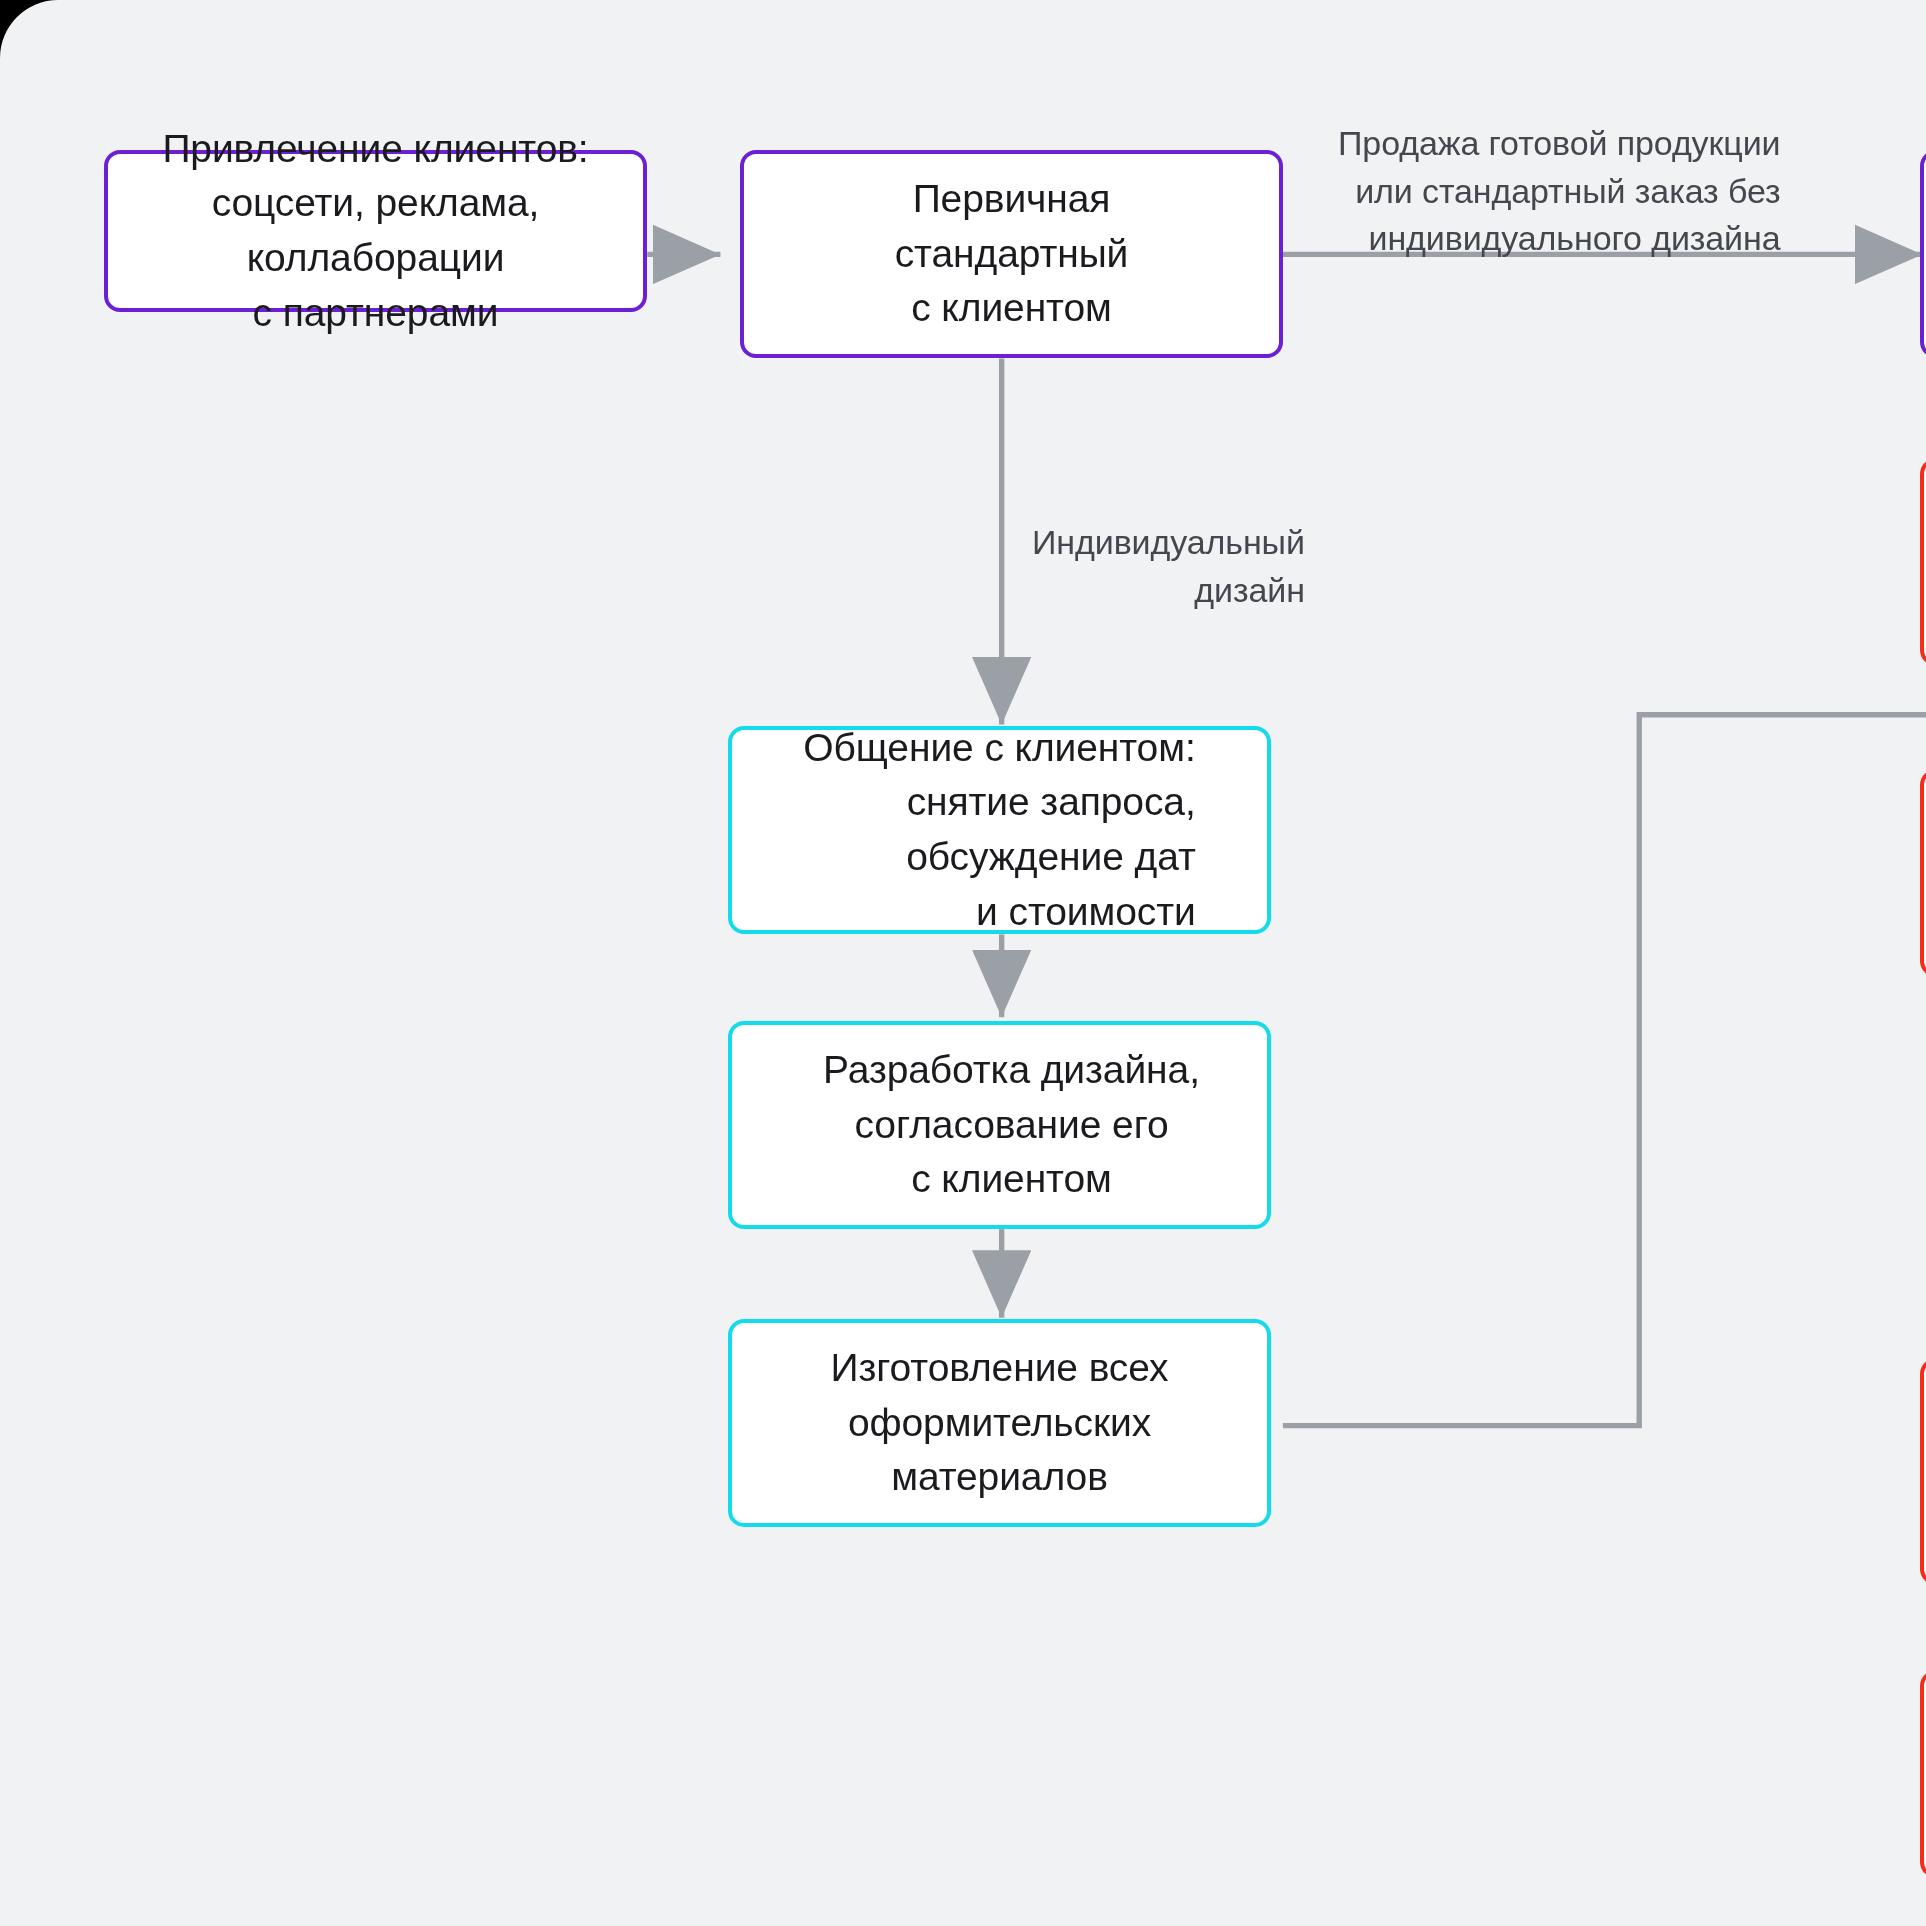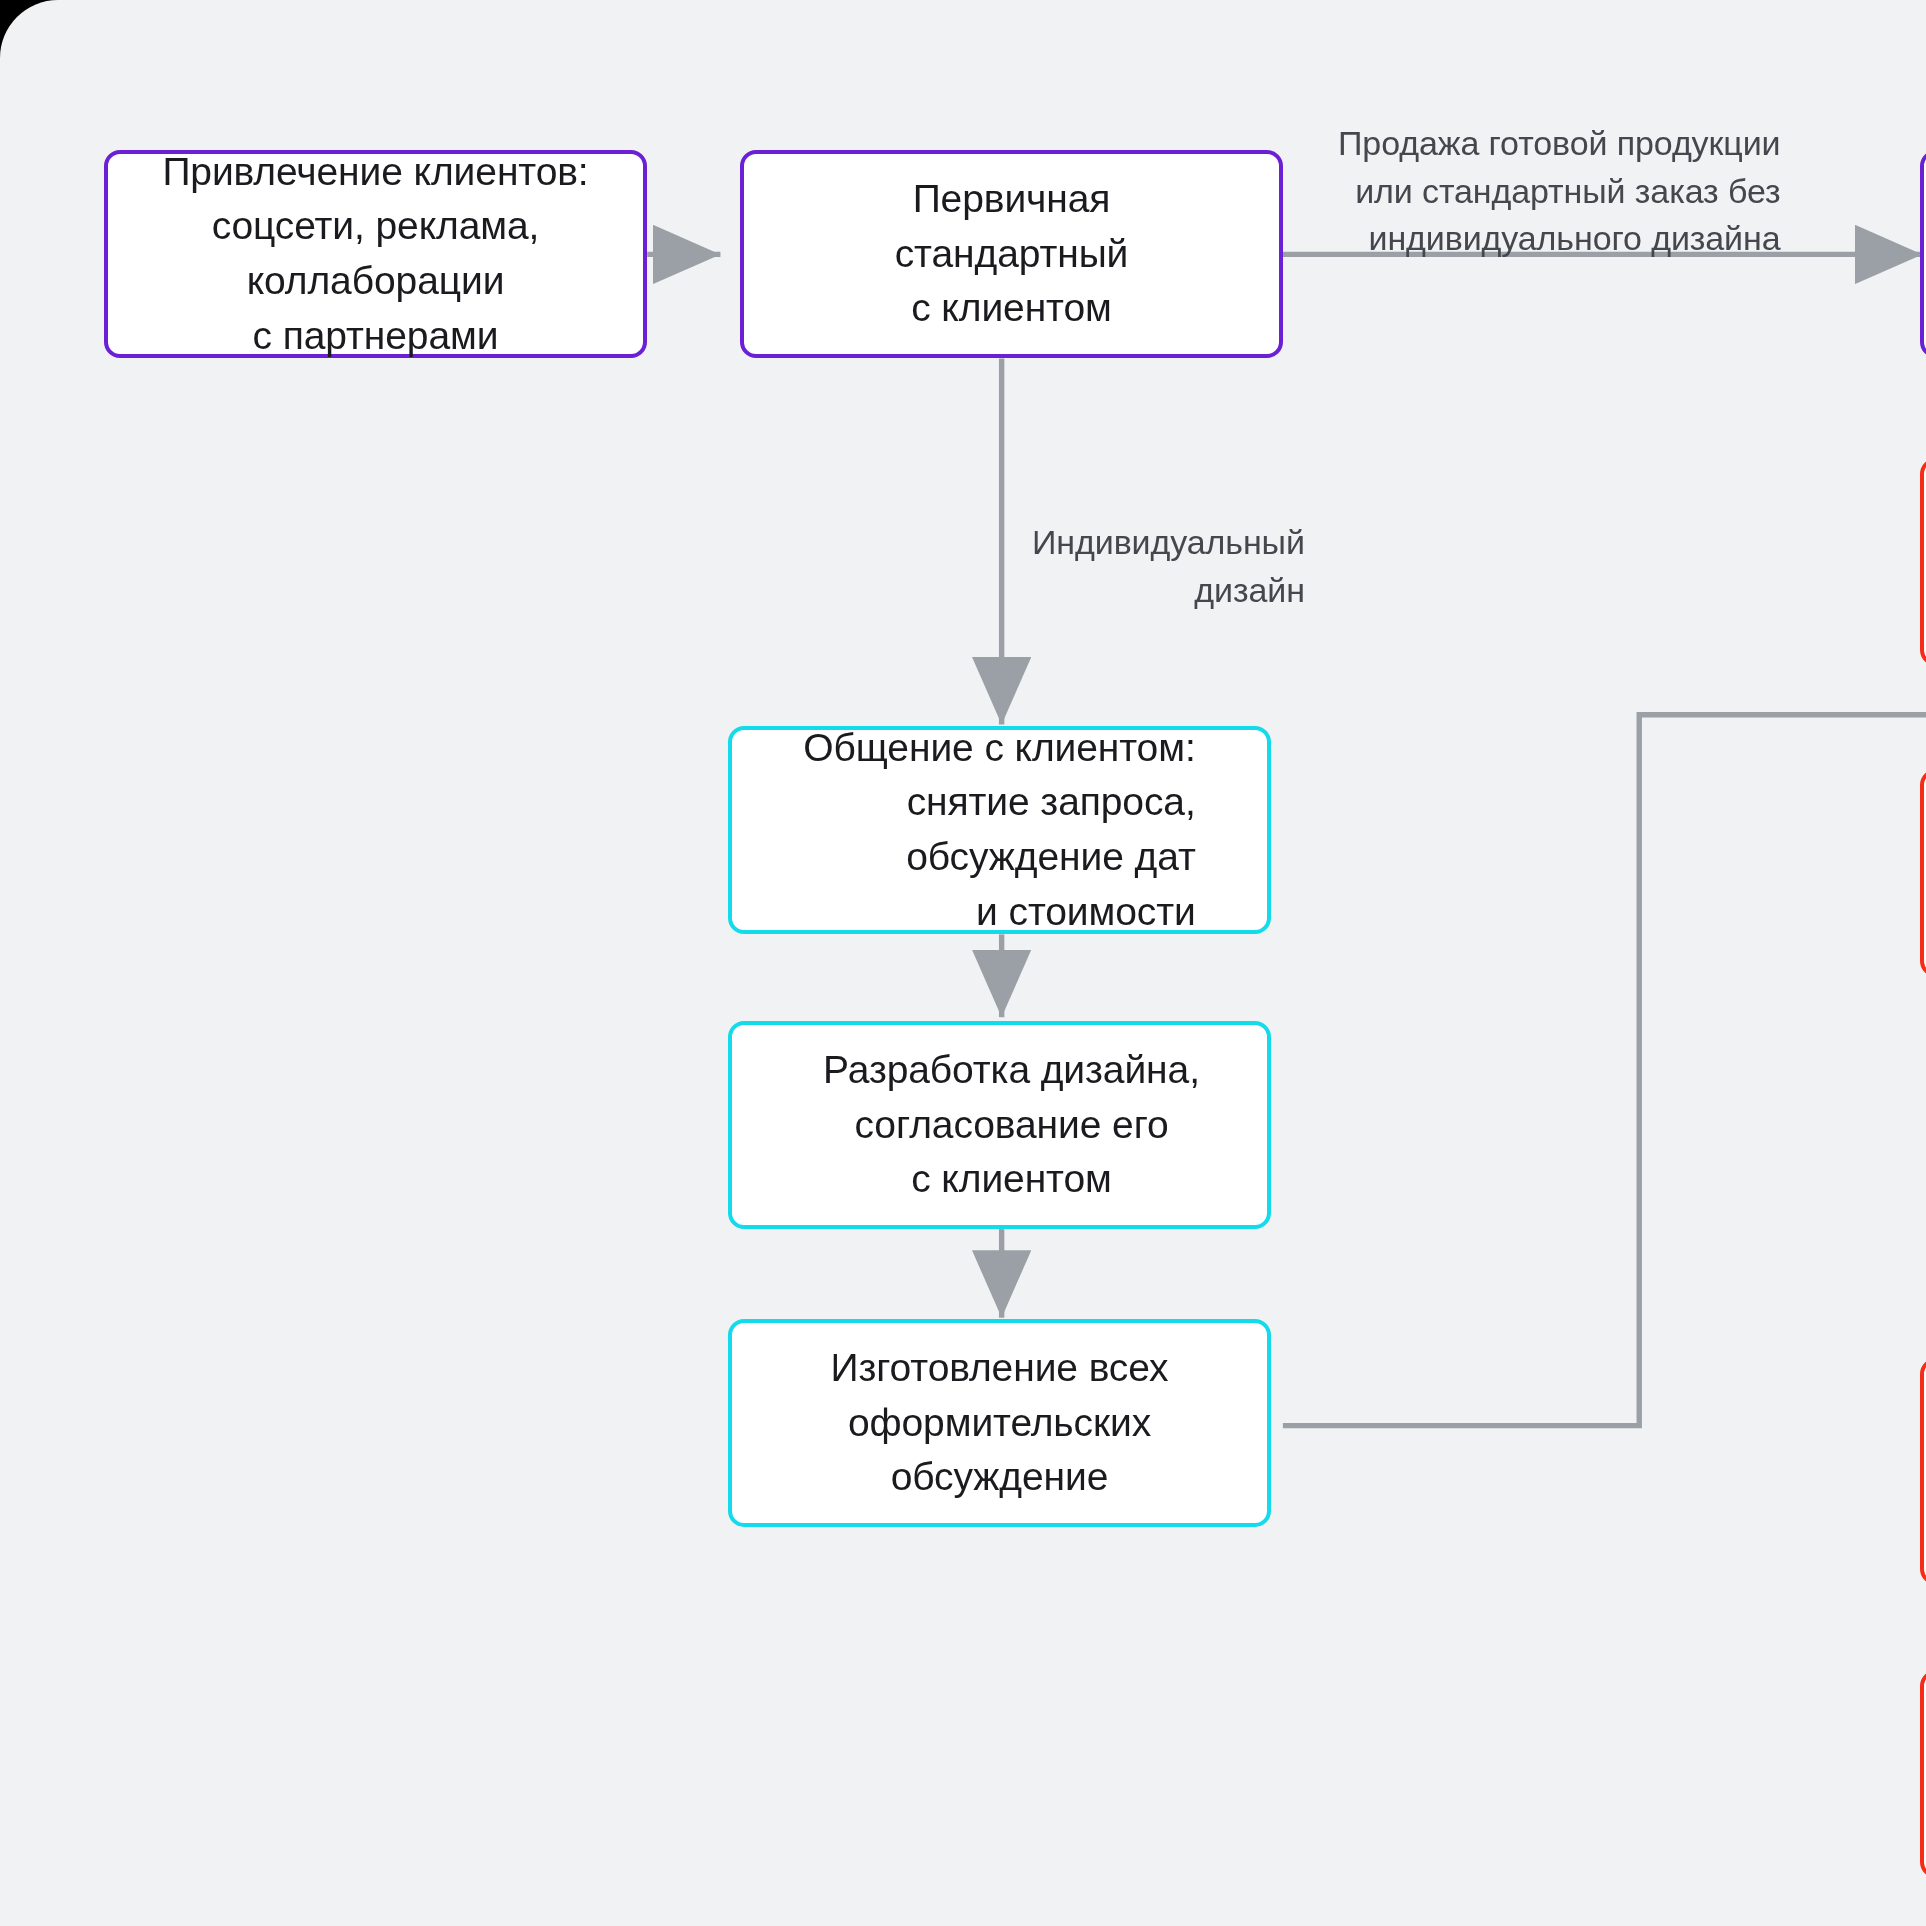--- a/index.html
+++ b/index.html
@@ -107,21 +107,21 @@
       <path d="M5678,2535 L5678,3520" marker-end="url(#ah-d)"></path>
 
       <path d="M7065,3395 L7065,3850 L6490,3850" marker-end="url(#ah-l)"></path>
 
       <path d="M5678,4115 L5678,4330" marker-end="url(#ah-d)"></path>
 
       <path d="M5678,4880 L5678,5140" marker-end="url(#ah-d)"></path>
     </g>
   </svg>
 
-  <div class="node purple" style="left:104px; top:150px; width:543px; height:208px;">Привлечение клиентов:
+  <div class="node purple" style="left:104px; top:150px; width:543px; height:162px;">Привлечение клиентов:
 соцсети, реклама,
 коллаборации
 с партнерами</div>
 
   <div class="node purple" style="left:740px; top:150px; width:543px; height:208px;">Первичная
 стандартный
 с клиентом</div>
 
   <div class="node purple" style="left:1920px; top:150px; width:543px; height:208px;">Общение с клиентом:
 приём заказа,
@@ -139,21 +139,21 @@
 снятие запроса,
 обсуждение дат
 и стоимости</div>
 
   <div class="node cyan" style="left:728px; top:1021px; width:543px; height:208px;padding-left:37px;">Разработка дизайна,
 согласование его
 с клиентом</div>
 
   <div class="node cyan" style="left:728px; top:1319px; width:543px; height:208px;">Изготовление всех
 оформительских
-обсуждение</div>
+материалов</div>
 
   <div class="node red" style="left:1920px; top:1358px; width:543px; height:227px;">Организация
 возврата заказов
 и демонтированных
 материалов</div>
 
   <div class="node red" style="left:1920px; top:1670px; width:543px; height:208px;">Работа
 с оплатами, счетами,
 возвратами</div>
 

